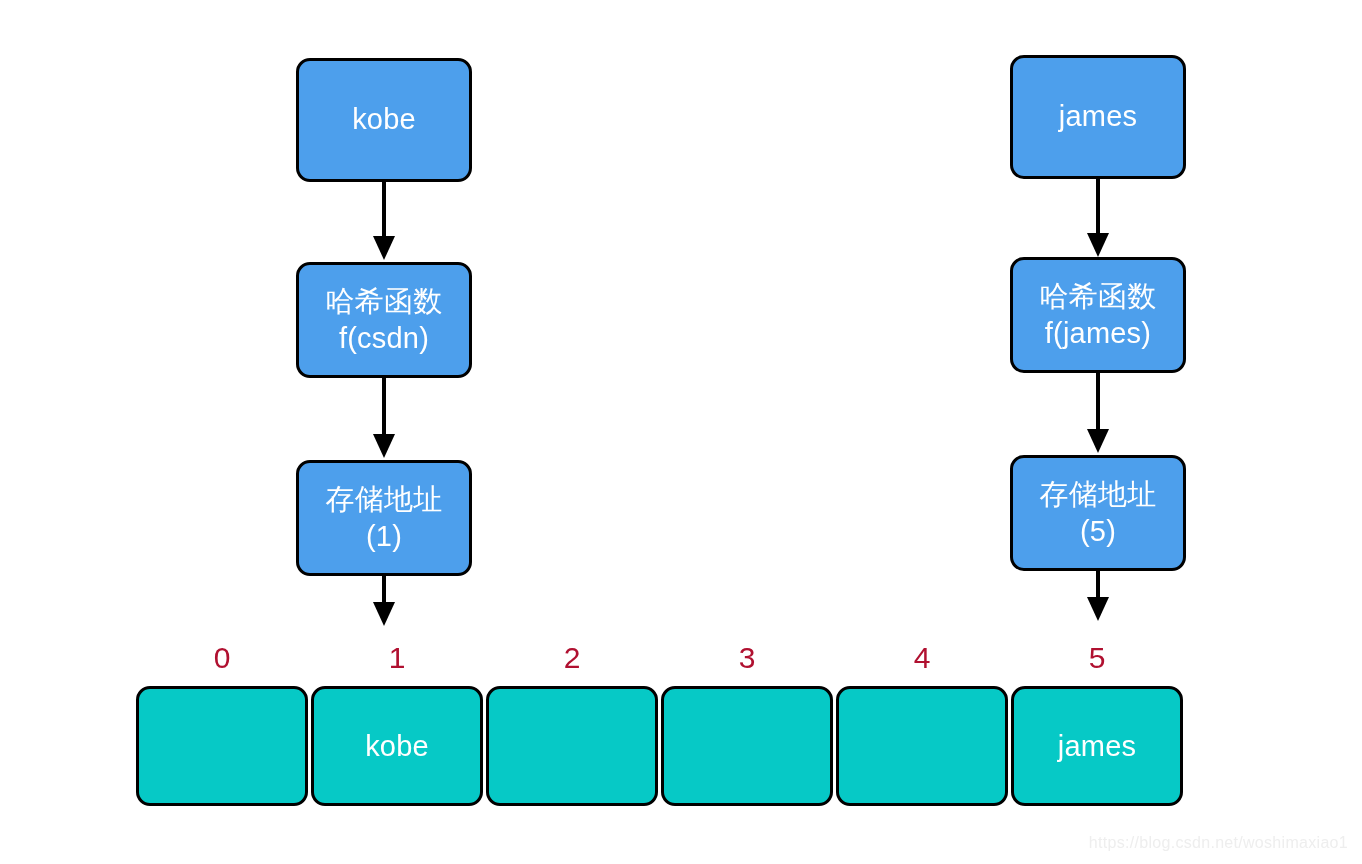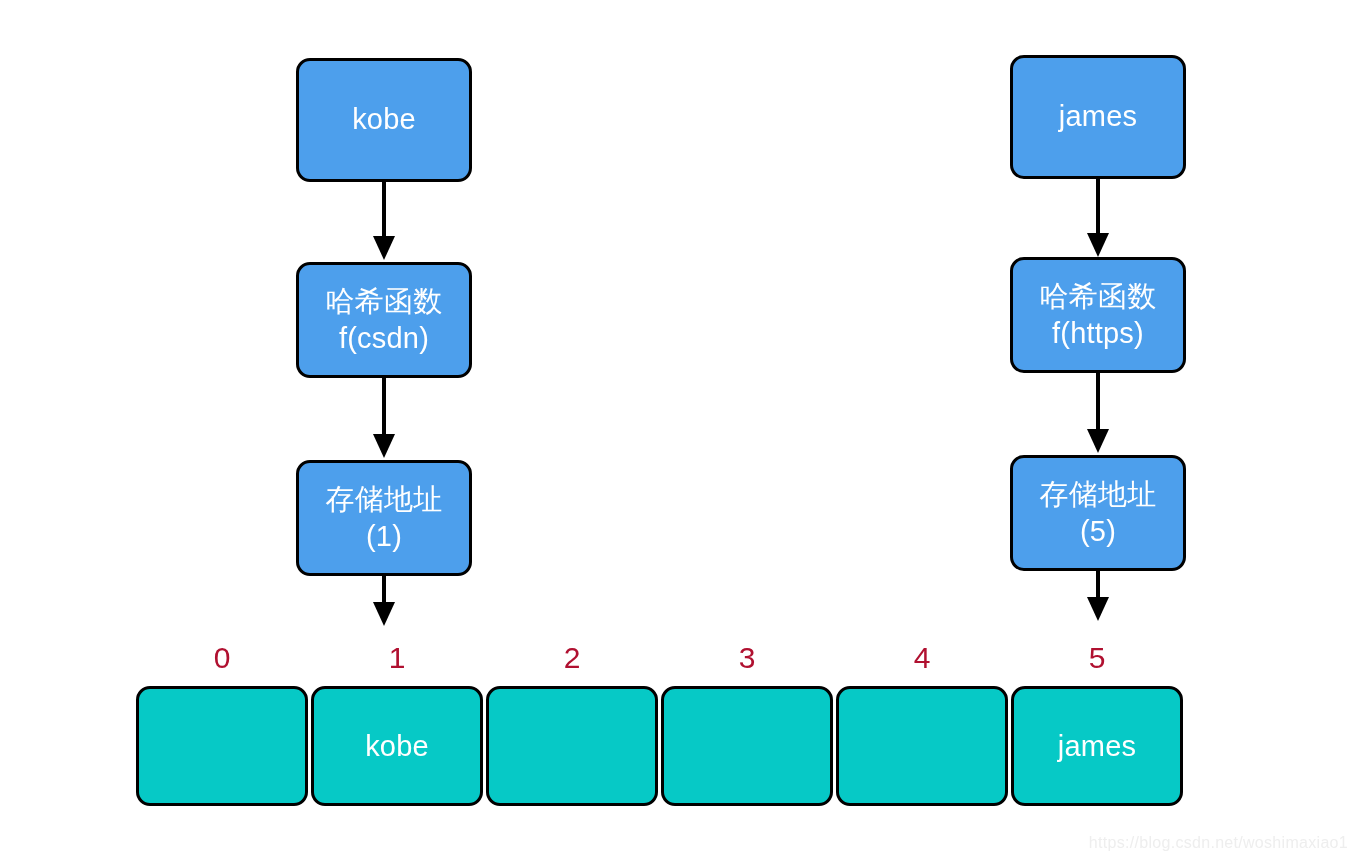--- a/index.html
+++ b/index.html
@@ -121,21 +121,21 @@
     <span>james</span>
   </div>
 
   <svg class="arrow" style="left:1082px; top:177px; width:32px; height:82px;" viewBox="0 0 32 82">
     <line x1="16" y1="0" x2="16" y2="62" stroke="#000000" stroke-width="4"></line>
     <polygon points="16,80 5,56 27,56" fill="#000000"></polygon>
   </svg>
 
   <div class="node" style="left:1010px; top:257px; width:176px; height:116px;">
     <span>哈希函数</span>
-    <span class="line2">f(https)</span>
+    <span class="line2">f(james)</span>
   </div>
 
   <svg class="arrow" style="left:1082px; top:371px; width:32px; height:84px;" viewBox="0 0 32 84">
     <line x1="16" y1="0" x2="16" y2="64" stroke="#000000" stroke-width="4"></line>
     <polygon points="16,82 5,58 27,58" fill="#000000"></polygon>
   </svg>
 
   <div class="node" style="left:1010px; top:455px; width:176px; height:116px;">
     <span>存储地址</span>
     <span class="line2">(5)</span>

